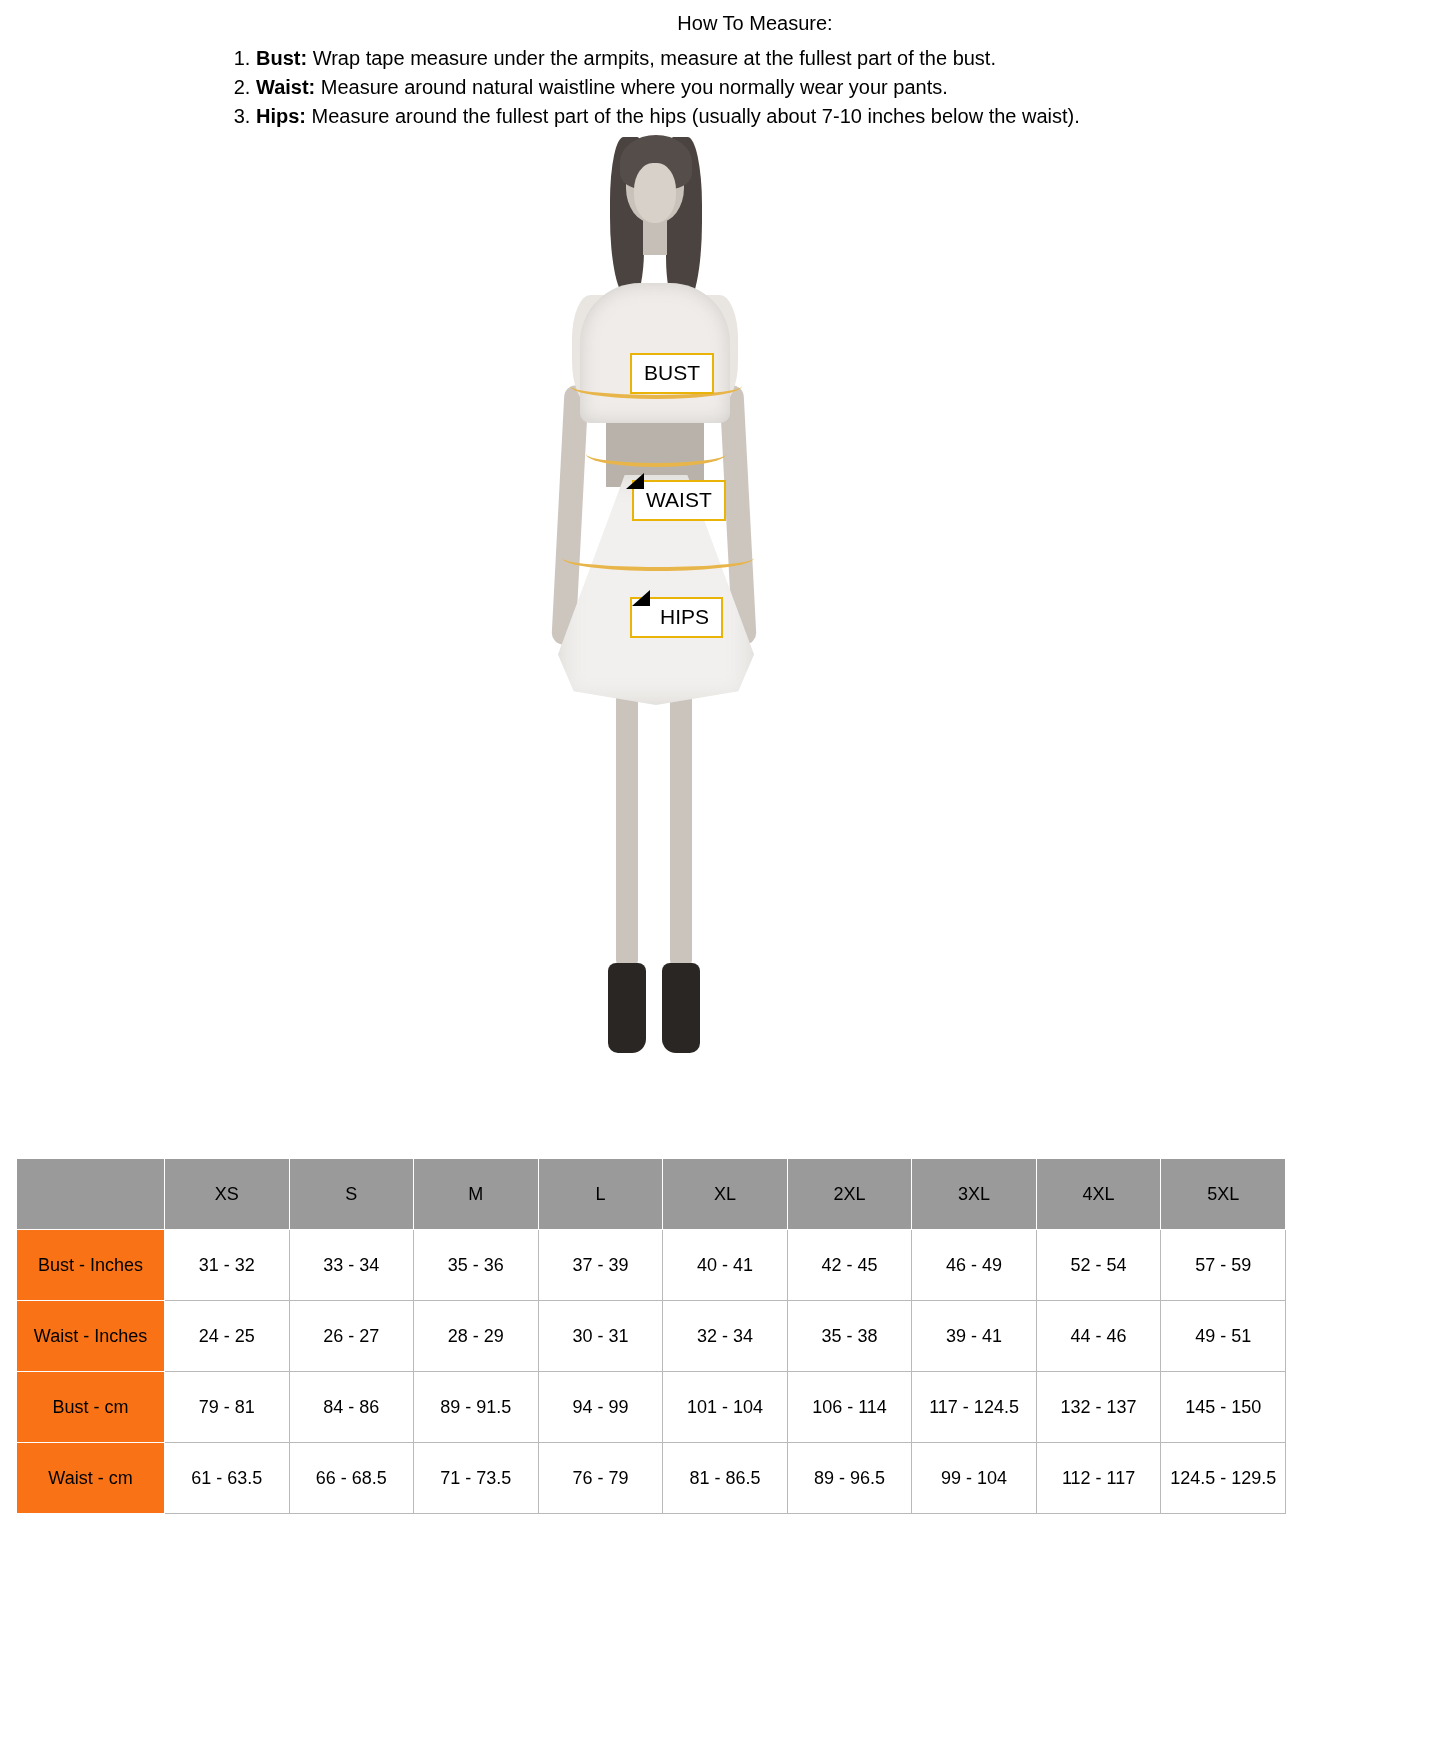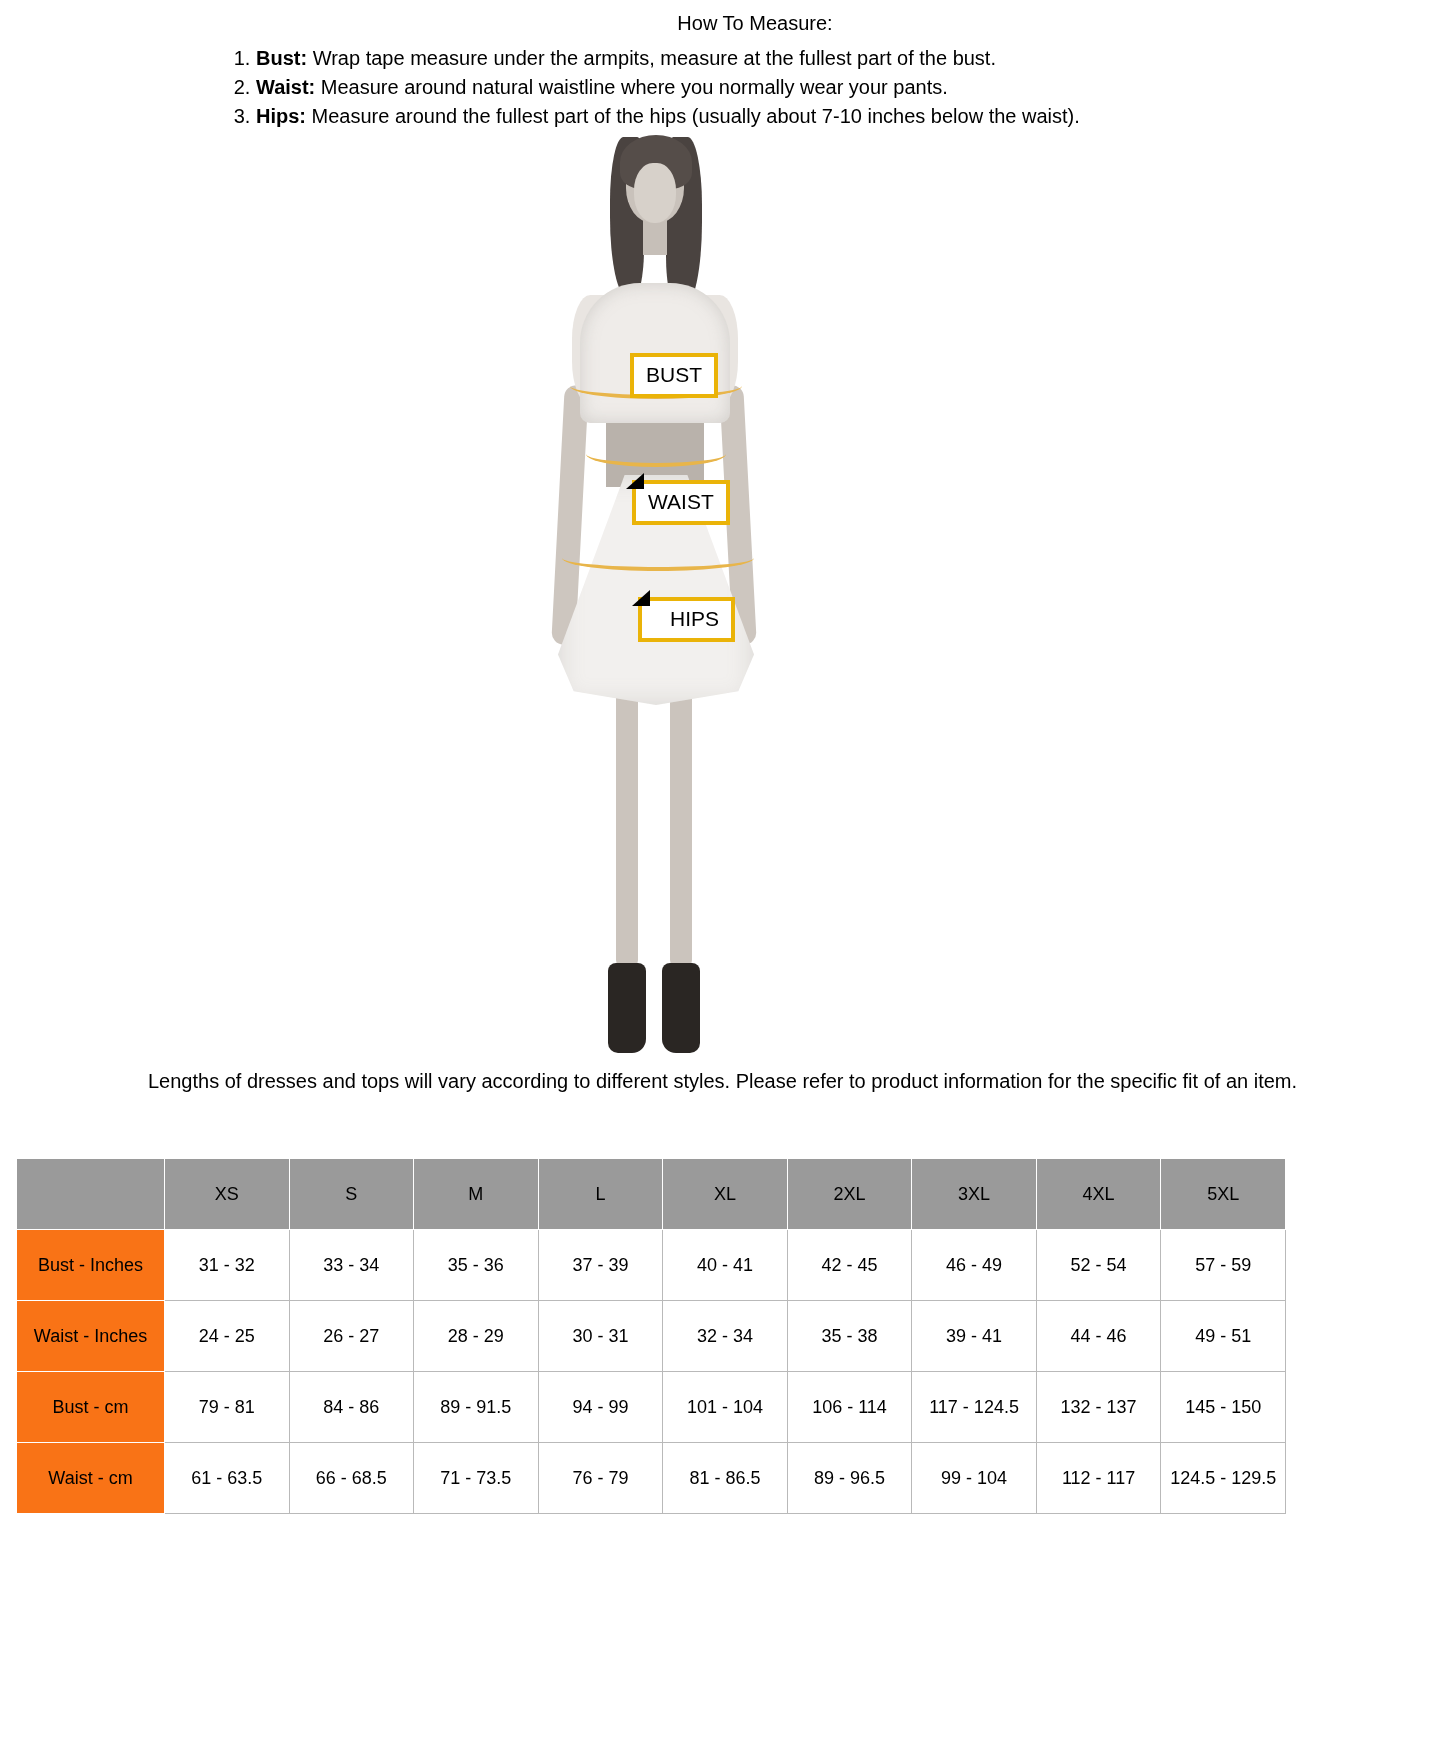--- a/index.html
+++ b/index.html
@@ -211,30 +211,30 @@
     z-index: 6;
   }
   .tape-bust { left: 60px; top: 238px; width: 172px; }
   .tape-waist { left: 76px; top: 306px; width: 140px; }
   .tape-hips { left: 52px; top: 410px; width: 192px; }
 
   
   .callout {
     position: absolute;
     background: #ffffff;
-    border: 4px solid #eab308;
+    border: 2px solid #eab308;
     font-size: 21px;
     line-height: 30px;
     padding: 3px 12px 4px 12px;
     z-index: 8;
     white-space: nowrap;
   }
   .callout-bust { left: 120px; top: 218px; }
   .callout-waist { left: 122px; top: 345px; }
-  .callout-hips { left: 128px; top: 462px; padding-left: 28px; }
+  .callout-hips { left: 120px; top: 462px; padding-left: 28px; }
   .pointer {
     position: absolute;
     width: 0; height: 0;
     border-style: solid;
     z-index: 9;
   }
   .pointer-waist {
     left: 116px; top: 338px;
     border-width: 0 0 16px 18px;
     border-color: transparent transparent #000000 transparent;
@@ -337,21 +337,20 @@
       <div class="tape tape-hips"></div>
 
       <div class="callout callout-bust">BUST</div>
       <div class="pointer pointer-waist"></div>
       <div class="callout callout-waist">WAIST</div>
       <div class="pointer pointer-hips"></div>
       <div class="callout callout-hips">HIPS</div>
     </div>
   </div>
 
-  <div class="note">Lengths of dresses and tops will vary according to different styles. Please refer to product information for the specific fit of an item.</div>
 
   <div class="section-title">Women's Apparel</div>
 
   <div class="table-wrap">
     <table class="size-table">
       <colgroup>
         <col class="label-col">
         <col>
           <col>
           <col>

